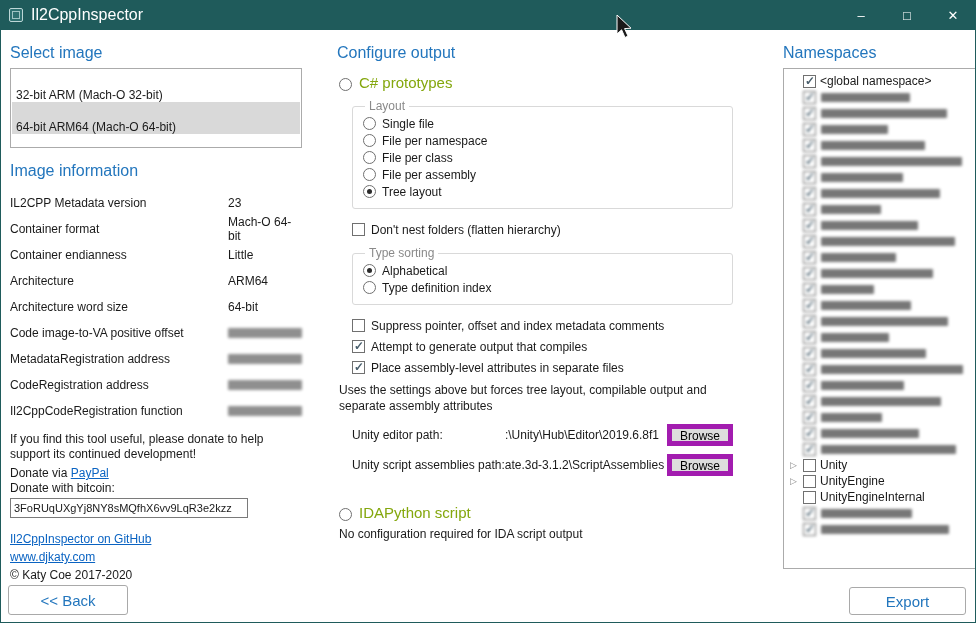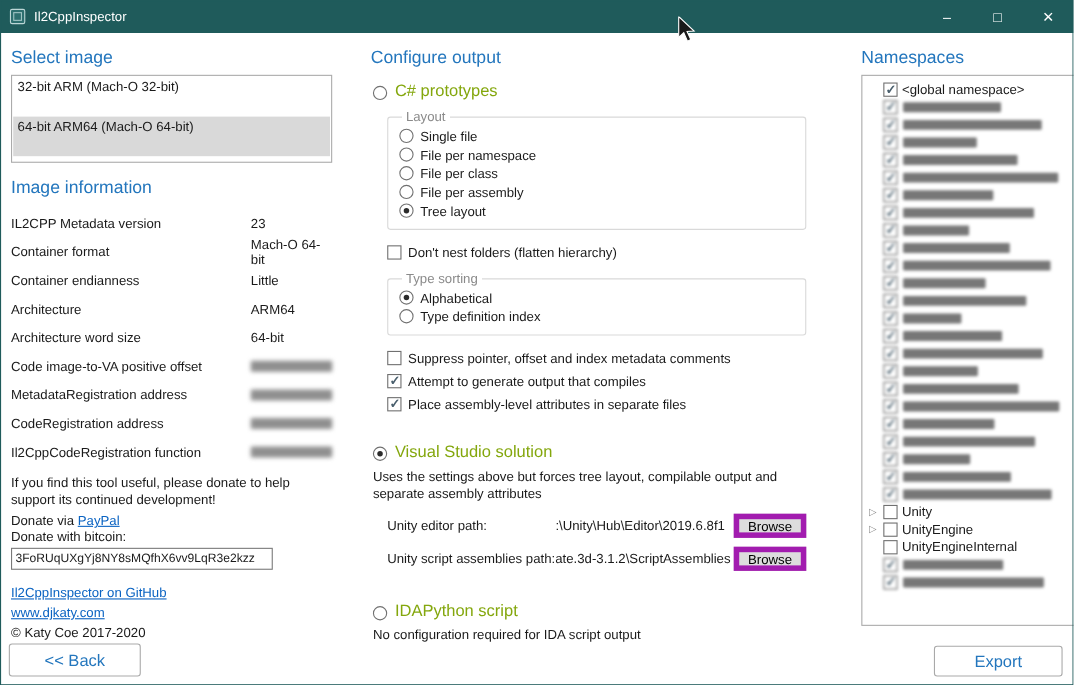--- a/index.html
+++ b/index.html
@@ -3,37 +3,37 @@
 <meta charset="utf-8">
 <style>
   * { margin:0; padding:0; box-sizing:border-box; }
   html,body { width:976px; height:623px; }
   body { font-family:"Liberation Sans", sans-serif; font-size:12px; color:#1a1a1a; background:#fff; position:relative; overflow:hidden; }
 
   
   .titlebar { height:30px; background:#1f5b5b; color:#fff; display:flex; align-items:center; position:relative; }
   .app-icon { width:14px; height:14px; margin:0 8px 0 9px; border:1px solid #bcd6d6; border-radius:2px; background:#2d6f6f; position:relative; }
   .app-icon::after { content:""; position:absolute; left:2px; top:2px; right:2px; bottom:2px; border:1px solid #9fc4c4; }
-  .title-text { font-size:12px; }
+  .title-text { font-size:16px; }
   .win-controls { margin-left:auto; display:flex; height:100%; }
   .win-btn { width:46px; height:100%; display:flex; align-items:center; justify-content:center; color:#fff; font-size:13px; cursor:default; }
   .cursor { position:absolute; left:616px; top:15px; z-index:50; }
 
   .frame { position:absolute; inset:0; border:1px solid #1f5b5b; pointer-events:none; z-index:40; }
 
   
   .main { position:absolute; top:30px; left:0; right:0; bottom:0; }
   .col-left  { position:absolute; left:10px;  top:0; width:292px; }
   .col-mid   { position:absolute; left:337px; top:0; width:396px; }
   .col-right { position:absolute; left:783px; top:0; width:226px; }
   .heading { margin-top:14px; font-size:16px; color:#2376bd; }
 
   
   .listbox { border:1px solid #ababab; height:80px; margin-top:6px; padding:1px; overflow:hidden; background:#fff; }
-  .lb-item { height:36px; line-height:19px; padding:0 4px; white-space:nowrap; }
+  .lb-item { height:17px; line-height:19px; padding:16px 4px; white-space:nowrap; }
   .lb-item.sel { background:#d9d9d9; }
 
   .info-rows { margin-top:10px; }
   .info-row { display:flex; align-items:center; height:26px; }
   .info-label { width:218px; flex:0 0 auto; }
   .redact-strip { height:10px; background:#8f8f8f; filter:blur(1.8px); border-radius:1px; display:inline-block; }
 
   .donate-msg { margin-top:8px; line-height:15px; }
   .donate-line { margin-top:4px; height:15px; }
   .link { color:#0a63c2; text-decoration:underline; cursor:pointer; }
@@ -221,24 +221,20 @@
         <label class="opt-row">
           <span class="cb checked"></span>
           <span class="opt-label">Attempt to generate output that compiles</span>
         </label>
         <label class="opt-row">
           <span class="cb checked"></span>
           <span class="opt-label">Place assembly-level attributes in separate files</span>
         </label>
       </div>
 
-    <div class="radio-head vs-head">
-      <span class="rb sel"></span>
-      <span class="green-label">Visual Studio solution</span>
-    </div>
     <div class="vs-desc">Uses the settings above but forces tree layout, compilable output and separate assembly attributes</div>
     <div>
         <div class="field-row">
           <span class="field-label">Unity editor path:</span>
           <span class="field-value">:\Unity\Hub\Editor\2019.6.8f1</span>
           <button class="browse-btn">Browse</button>
         </div>
         <div class="field-row">
           <span class="field-label">Unity script assemblies path:</span>
           <span class="field-value">ate.3d-3.1.2\ScriptAssemblies</span>

